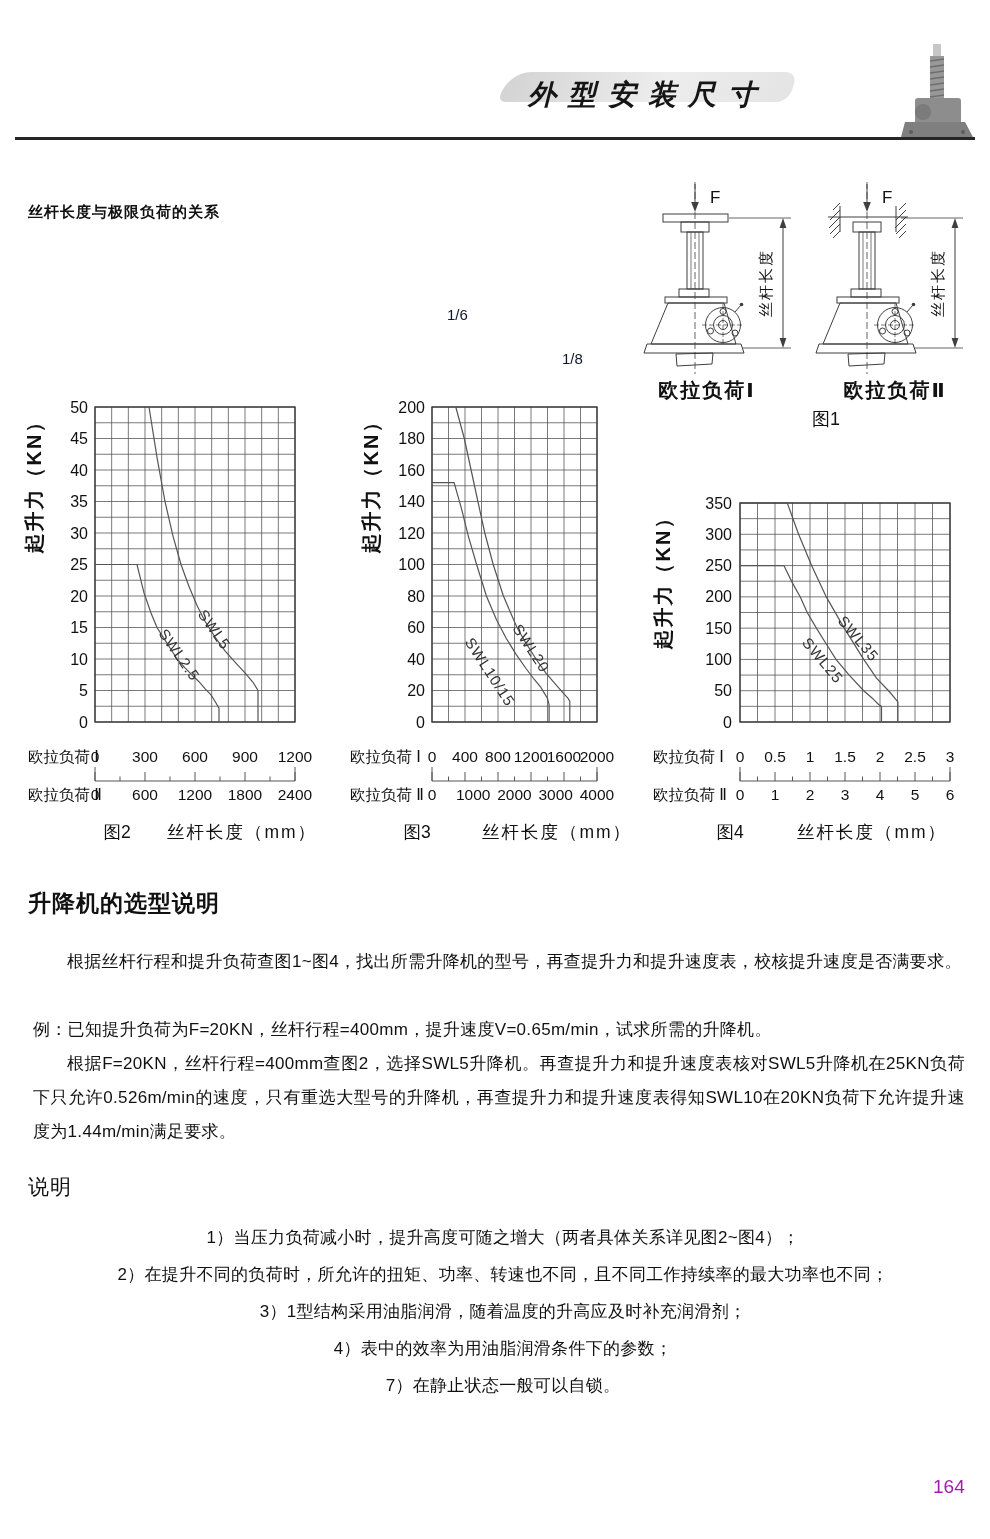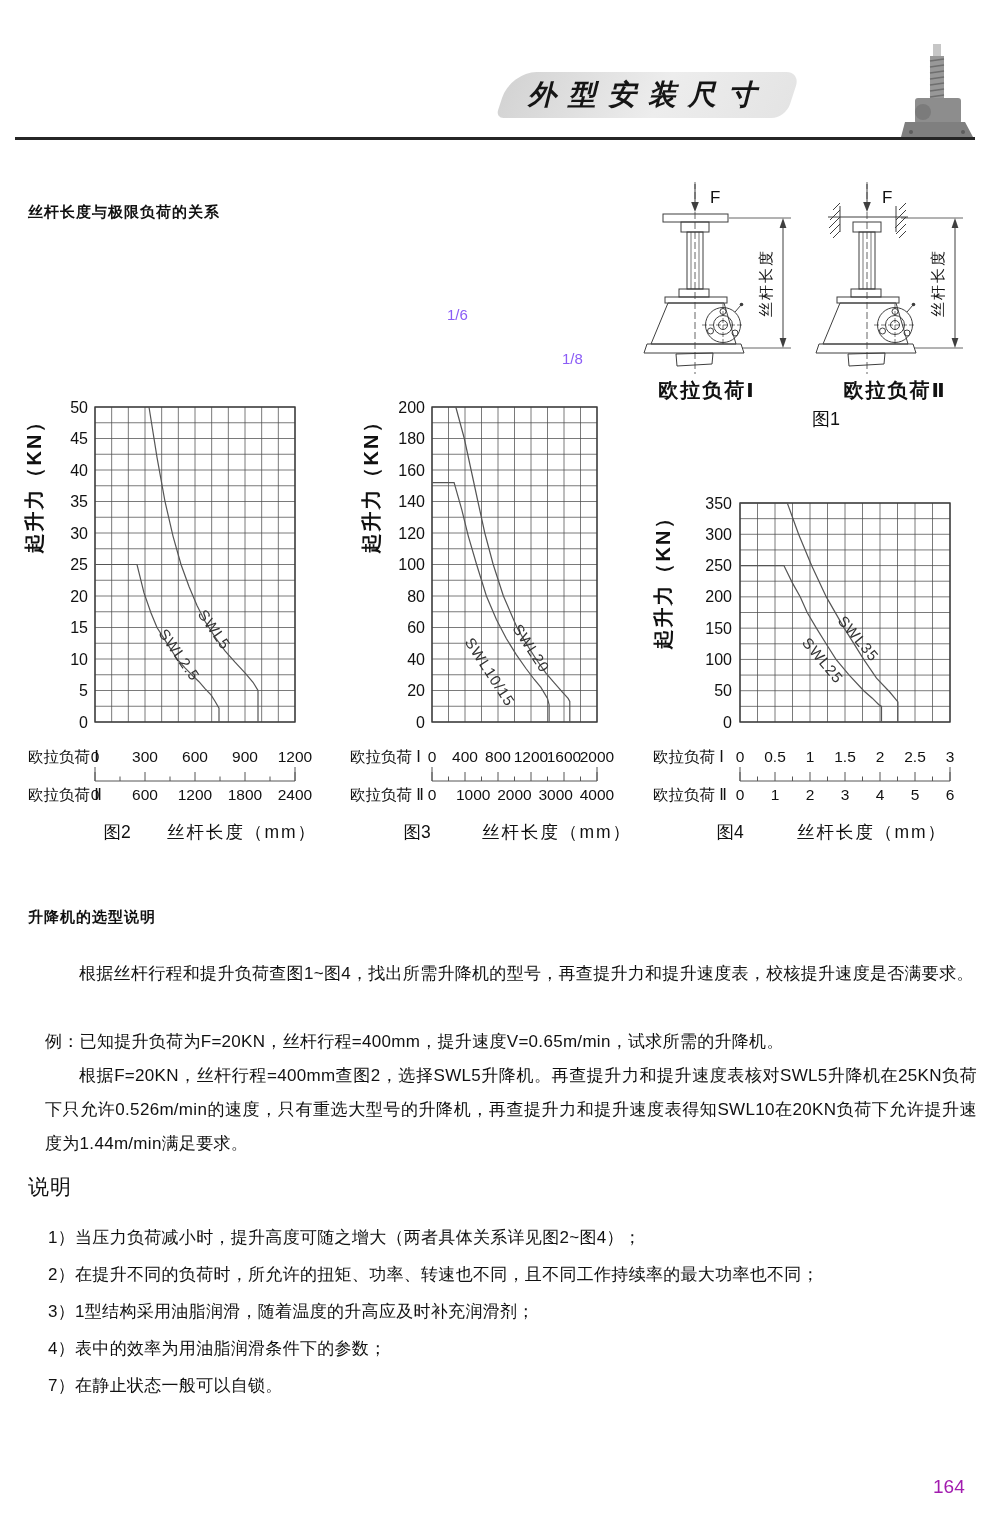--- a/index.html
+++ b/index.html
@@ -2,36 +2,36 @@
 <html><head>
 <meta charset="utf-8">
 <style>
   html,body{margin:0;padding:0;}
   body{
     width:990px;height:1539px;position:relative;background:#fff;
     font-family:"Liberation Sans","DejaVu Sans",sans-serif;color:#111;
     overflow:hidden;
   }
   
-  .banner{position:absolute;left:503px;top:72px;width:290px;height:46px;}
+  .banner{position:absolute;left:503px;top:72px;width:290px;height:30px;}
   .banner-bg{position:absolute;left:0;top:0;right:0;bottom:0;
     background:linear-gradient(100deg,#d3d3d3,#ededed 55%,#e4e4e4);
     border-radius:26px 14px 14px 8px;transform:skewX(-18deg);}
   .banner-text{position:relative;width:100%;text-align:center;line-height:46px;
     font-size:28px;font-weight:bold;font-style:italic;letter-spacing:12px;color:#151515;}
   .rule{position:absolute;left:15px;top:137px;width:960px;height:3px;background:#262626;}
   .sec-heading{position:absolute;left:28px;top:203px;font-size:15px;font-weight:bold;letter-spacing:1px;}
-  .ratio{position:absolute;top:306px;font-size:15px;color:#8b5cf6;}
-  .sel-heading{position:absolute;left:28px;top:888px;font-size:15px;font-weight:bold;letter-spacing:1px;margin-top:20px;}
+  .ratio{position:absolute;top:306px;font-size:15px;color:#0f172a;}
+  .sel-heading{position:absolute;left:28px;top:888px;font-size:23px;font-weight:bold;letter-spacing:1px;}
   .para{position:absolute;left:29px;width:932px;font-size:17px;line-height:34px;
-    letter-spacing:0.3px;text-align:justify;margin:16px;}
+    letter-spacing:0.3px;text-align:justify;margin:4px;}
   .indent{text-indent:2em;}
   .notes-heading{position:absolute;left:28px;top:1173px;font-size:21px;font-weight:normal;letter-spacing:1px;}
   .notes-list{position:absolute;left:48px;top:1226px;width:910px;margin:0;padding:0;list-style:none;}
-  .notes-list li{font-size:17px;line-height:23px;margin-bottom:14px;letter-spacing:0.3px;}
+  .notes-list li{font-size:17px;line-height:23px;margin-bottom:14px;letter-spacing:0.3px;text-align:center;}
   .page-num{position:absolute;left:933px;top:1476px;font-size:19px;color:#a21caf;}
   svg.overlay{position:absolute;left:0;top:0;}
   .jack-icon{position:absolute;left:899px;top:42px;}
 </style>
 </head>
 <body>
 
 <div class="banner">
   <div class="banner-bg"></div>
   <div class="banner-text">外型安装尺寸</div>

